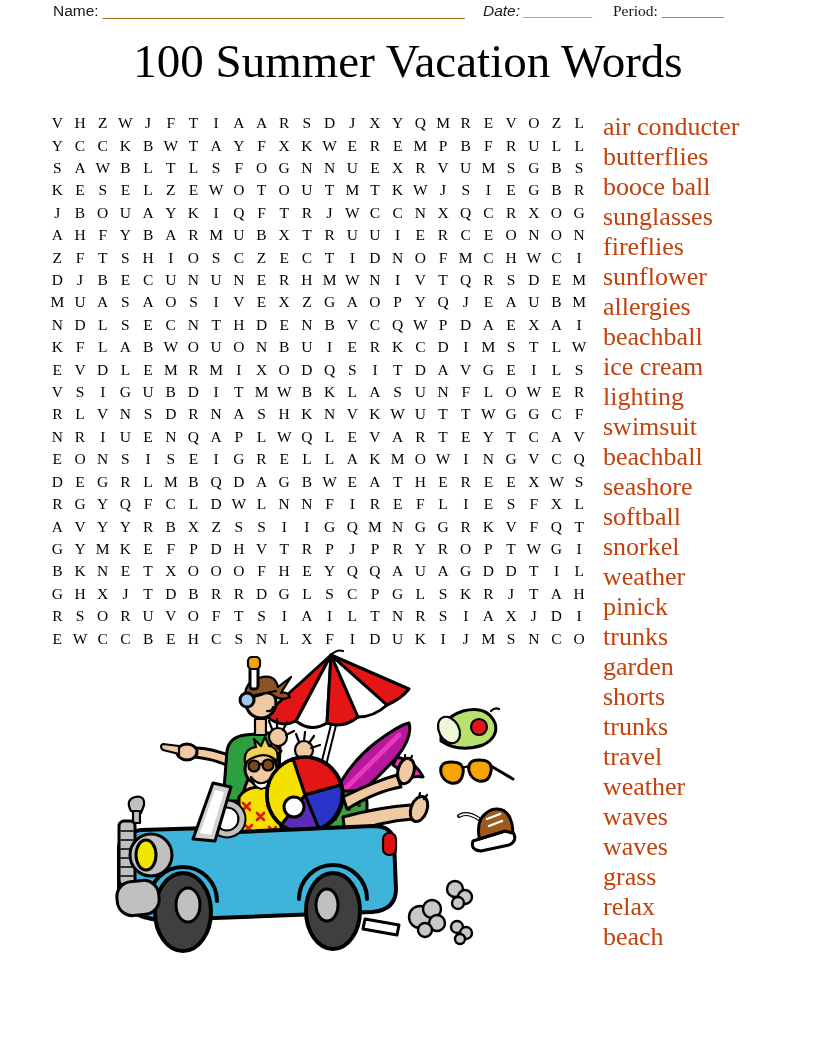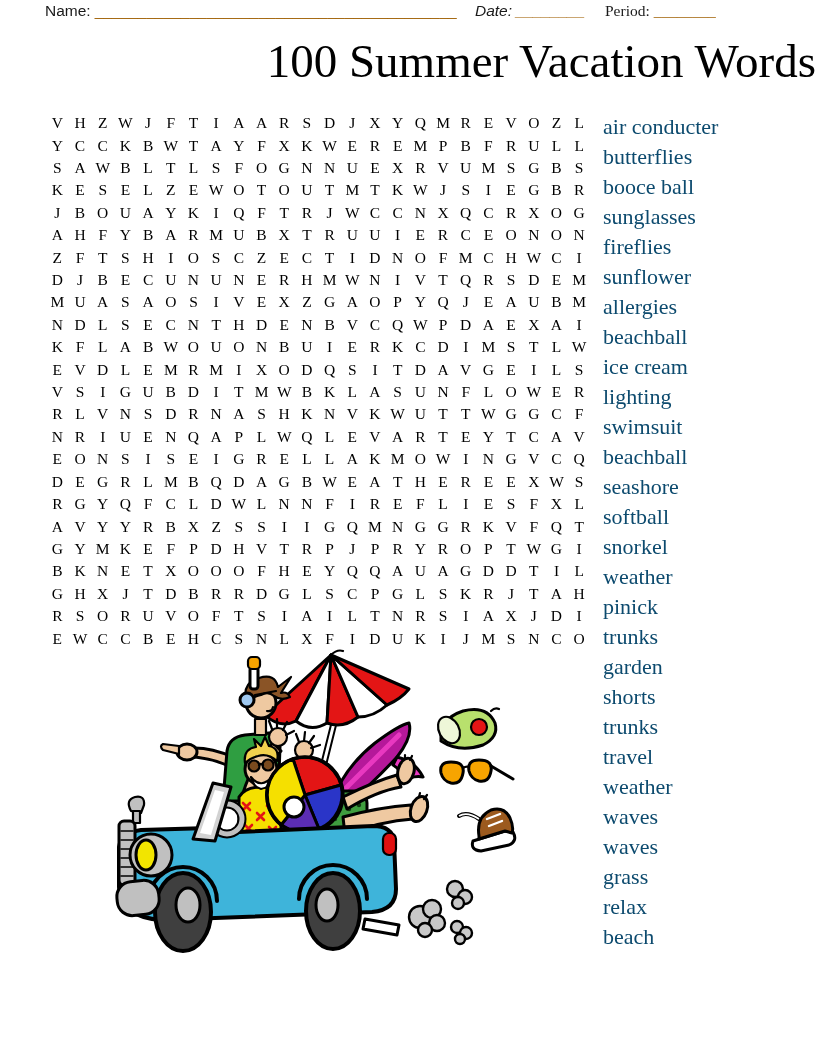--- a/index.html
+++ b/index.html
@@ -1,31 +1,31 @@
 <!DOCTYPE html>
 <html style="--car-blue: #3eb4da; --umbrella-red: #e31515; --ball-yellow: #f5e000; --ball-blue: #2a35c8; --ball-purple: #5b2db4; --surfboard-magenta: #b5189a; --surfboard-pink: #e838c0; --skin: #efc9a1; --shirt-green: #2f9e41; --hair-brown: #8a5426; --hair-blond: #f2d14e; --shorts-green: #3f9e3f; --hat-green: #b8e06d; --sunglasses-orange: #f7a400; --shoe-brown: #9c5a1e; --tire-gray: #3f3f3f; --metal-gray: #c0c0c0; --smoke-gray: #c8c8c8; --headlight-yellow: #f2e500; --taillight-red: #e01010;"><head>
 <meta charset="utf-8">
 <style>
   html,body{margin:0;padding:0;background:#fff;}
   .page{position:relative;width:816px;height:1056px;background:#fff;color:#1a1a1a;
         font-family:"Liberation Sans",sans-serif;overflow:hidden;}
   .field{position:absolute;top:2px;font-size:15.5px;white-space:nowrap;color:#1a1a1a;}
-  .field .label{margin-right:4px;}
+  .field .label{margin-right:4px;margin-left:8px;}
   .field .blank{letter-spacing:0;color:#a16207;}
   .name-field{left:45px;}
   .date-field{left:475px;font-style:italic;}
   .period-field{left:605px;font-family:Liberation Serif, serif;}
-  .title{position:absolute;top:34px;left:0;width:100%;margin:0;text-align:right;
+  .title{position:absolute;top:34px;left:0;width:100%;margin:0;text-align:center;
          font-family:"Liberation Serif",serif;font-weight:400;font-size:47px;color:#000;}
   .grid{position:absolute;left:46px;top:112px;display:grid;
         grid-template-columns:repeat(24,22.7px);grid-auto-rows:22.42px;
         font-family:"Liberation Serif",serif;font-size:15.5px;color:#000;}
   .grid-cell{display:flex;align-items:center;justify-content:center;}
   .words{position:absolute;left:603px;top:112px;font-family:"Liberation Serif",serif;
-         font-size:22px;line-height:30px;color:#0c4a6e;}
+         font-size:26px;line-height:30px;color:#c2410c;}
   .illustration{position:absolute;left:75px;top:648px;width:445px;height:332px;}
   
   .st{stroke:#000;stroke-width:3;stroke-linejoin:round;stroke-linecap:round;}
   .st4{stroke:#000;stroke-width:4;stroke-linejoin:round;stroke-linecap:round;}
   .th{stroke:#000;stroke-width:2.2;stroke-linejoin:round;stroke-linecap:round;}
   .ln{fill:none;stroke:#000;stroke-width:2.2;stroke-linecap:round;}
   
   .f-none{fill:none}.f-white{fill:#fff}
   .f-car{fill:var(--car-blue)}.f-red{fill:var(--umbrella-red)}
   .f-yellow{fill:var(--ball-yellow)}.f-bblue{fill:var(--ball-blue)}

